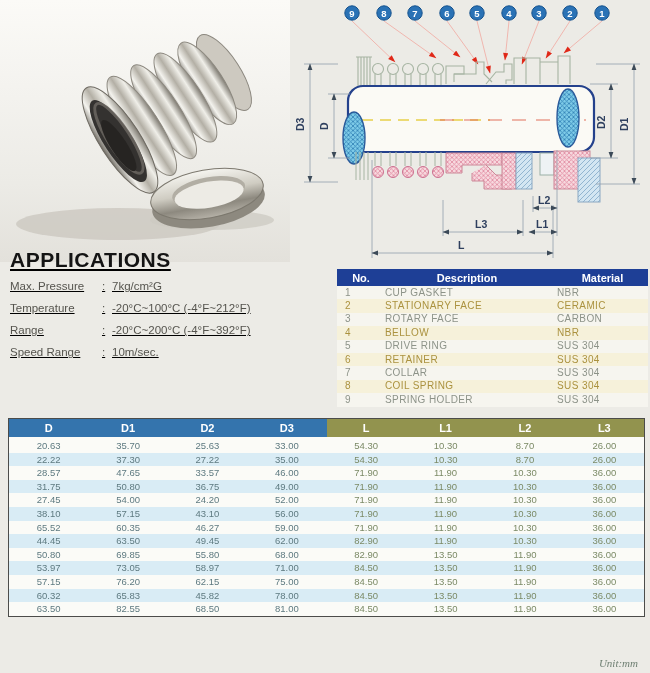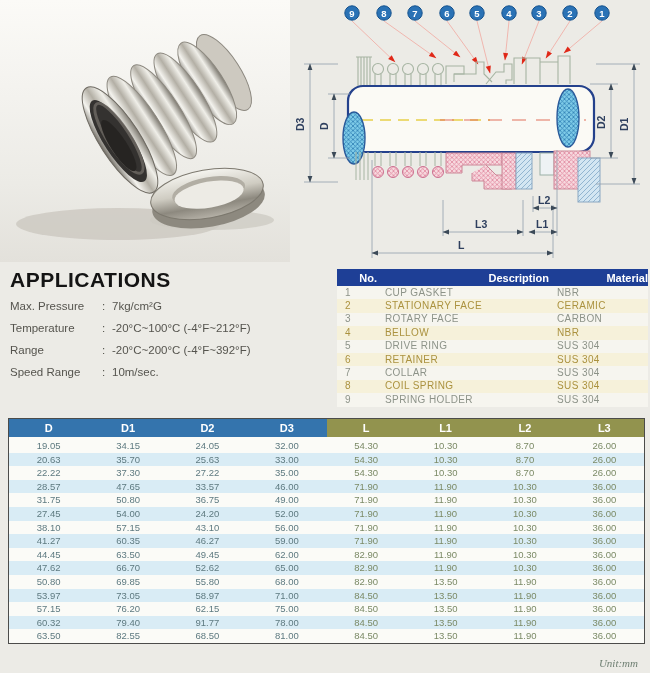--- a/index.html
+++ b/index.html
@@ -13,31 +13,31 @@
 
   
   .photo{left:0;top:0;width:290px;height:262px;}
 
   
   .diagram{left:290px;top:0;width:360px;height:262px;}
   .diagram text.dim{font-size:10.5px;font-weight:bold;fill:#2e3f5e;}
   .diagram text.num{font-size:9.5px;font-weight:bold;fill:#ffffff;text-anchor:middle;}
 
   
-  .applications{left:10px;top:268px;width:322px;}
+  .applications{left:10px;top:248px;width:322px;text-decoration:underline;}
   .app-title{font-size:21px;font-weight:bold;color:#141414;letter-spacing:.5px;margin:0 0 8px 0;}
   .app-row{display:flex;font-size:11.5px;color:#55544e;margin:0 0 9.5px 0;line-height:1.1;}
   .app-label{width:92px;flex:none;}
   .app-sep{width:10px;flex:none;}
 
   
   .parts{left:337px;top:269px;width:311px;border-collapse:collapse;table-layout:fixed;}
   .parts th{
     background:#1e3f96;color:#fff;font-size:11px;font-weight:bold;
-    text-align:right;height:17px;padding:0 0 0 8px;border:0;
+    text-align:center;height:17px;padding:0 0 0 8px;border:0;
   }
   .parts td{font-size:10px;height:13.4px;padding:0 0 0 8px;letter-spacing:.4px;line-height:1;}
   .parts col.c-no{width:40px;} .parts col.c-desc{width:172px;} .parts col.c-mat{width:99px;}
   .parts tbody tr:nth-child(odd){background:#f6f5ef;color:#8d9389;}
   .parts tbody tr:nth-child(even){background:#f6f1da;color:#ab923f;}
 
   
   .dimwrap{left:8px;top:418px;width:635px;border:1.5px solid #4c4c4a;background:#fbfbf7;}
   .dimtable{width:100%;border-collapse:collapse;table-layout:fixed;}
   .dimtable th{
@@ -353,30 +353,20 @@
         <th class="hd">D2</th>
         <th class="hd">D3</th>
         <th class="hl">L</th>
         <th class="hl">L1</th>
         <th class="hl">L2</th>
         <th class="hl">L3</th>
       </tr>
     </thead>
     <tbody>
         <tr>
-          <td>19.05</td>
-          <td>34.15</td>
-          <td>24.05</td>
-          <td>32.00</td>
-          <td>54.30</td>
-          <td>10.30</td>
-          <td>8.70</td>
-          <td>26.00</td>
-        </tr>
-        <tr>
           <td>20.63</td>
           <td>35.70</td>
           <td>25.63</td>
           <td>33.00</td>
           <td>54.30</td>
           <td>10.30</td>
           <td>8.70</td>
           <td>26.00</td>
         </tr>
         <tr>
@@ -423,44 +413,34 @@
           <td>38.10</td>
           <td>57.15</td>
           <td>43.10</td>
           <td>56.00</td>
           <td>71.90</td>
           <td>11.90</td>
           <td>10.30</td>
           <td>36.00</td>
         </tr>
         <tr>
-          <td>41.27</td>
+          <td>65.52</td>
           <td>60.35</td>
           <td>46.27</td>
           <td>59.00</td>
           <td>71.90</td>
           <td>11.90</td>
           <td>10.30</td>
           <td>36.00</td>
         </tr>
         <tr>
           <td>44.45</td>
           <td>63.50</td>
           <td>49.45</td>
           <td>62.00</td>
-          <td>82.90</td>
-          <td>11.90</td>
-          <td>10.30</td>
-          <td>36.00</td>
-        </tr>
-        <tr>
-          <td>47.62</td>
-          <td>66.70</td>
-          <td>52.62</td>
-          <td>65.00</td>
           <td>82.90</td>
           <td>11.90</td>
           <td>10.30</td>
           <td>36.00</td>
         </tr>
         <tr>
           <td>50.80</td>
           <td>69.85</td>
           <td>55.80</td>
           <td>68.00</td>
@@ -484,22 +464,22 @@
           <td>76.20</td>
           <td>62.15</td>
           <td>75.00</td>
           <td>84.50</td>
           <td>13.50</td>
           <td>11.90</td>
           <td>36.00</td>
         </tr>
         <tr>
           <td>60.32</td>
-          <td>79.40</td>
-          <td>91.77</td>
+          <td>65.83</td>
+          <td>45.82</td>
           <td>78.00</td>
           <td>84.50</td>
           <td>13.50</td>
           <td>11.90</td>
           <td>36.00</td>
         </tr>
         <tr>
           <td>63.50</td>
           <td>82.55</td>
           <td>68.50</td>

